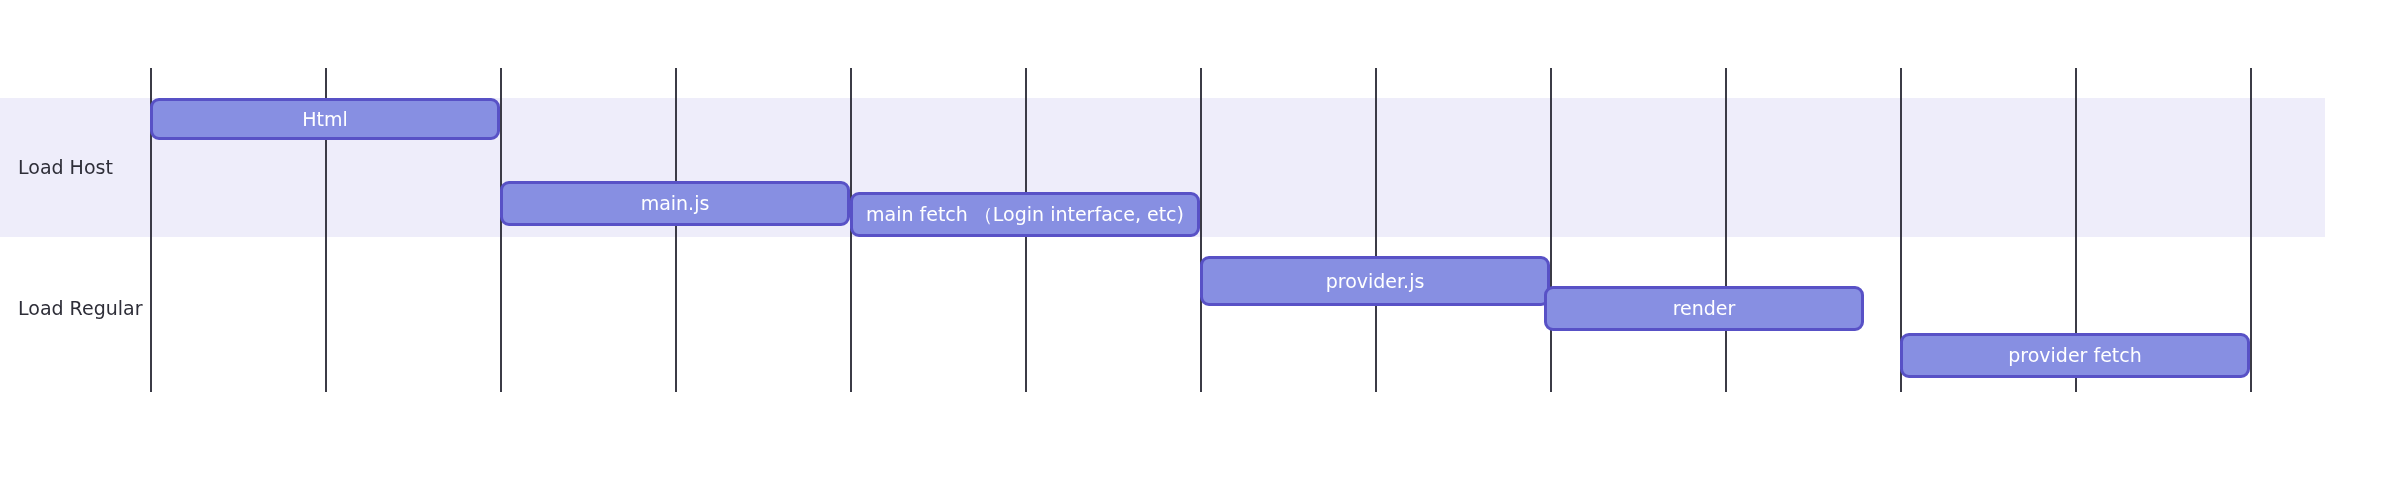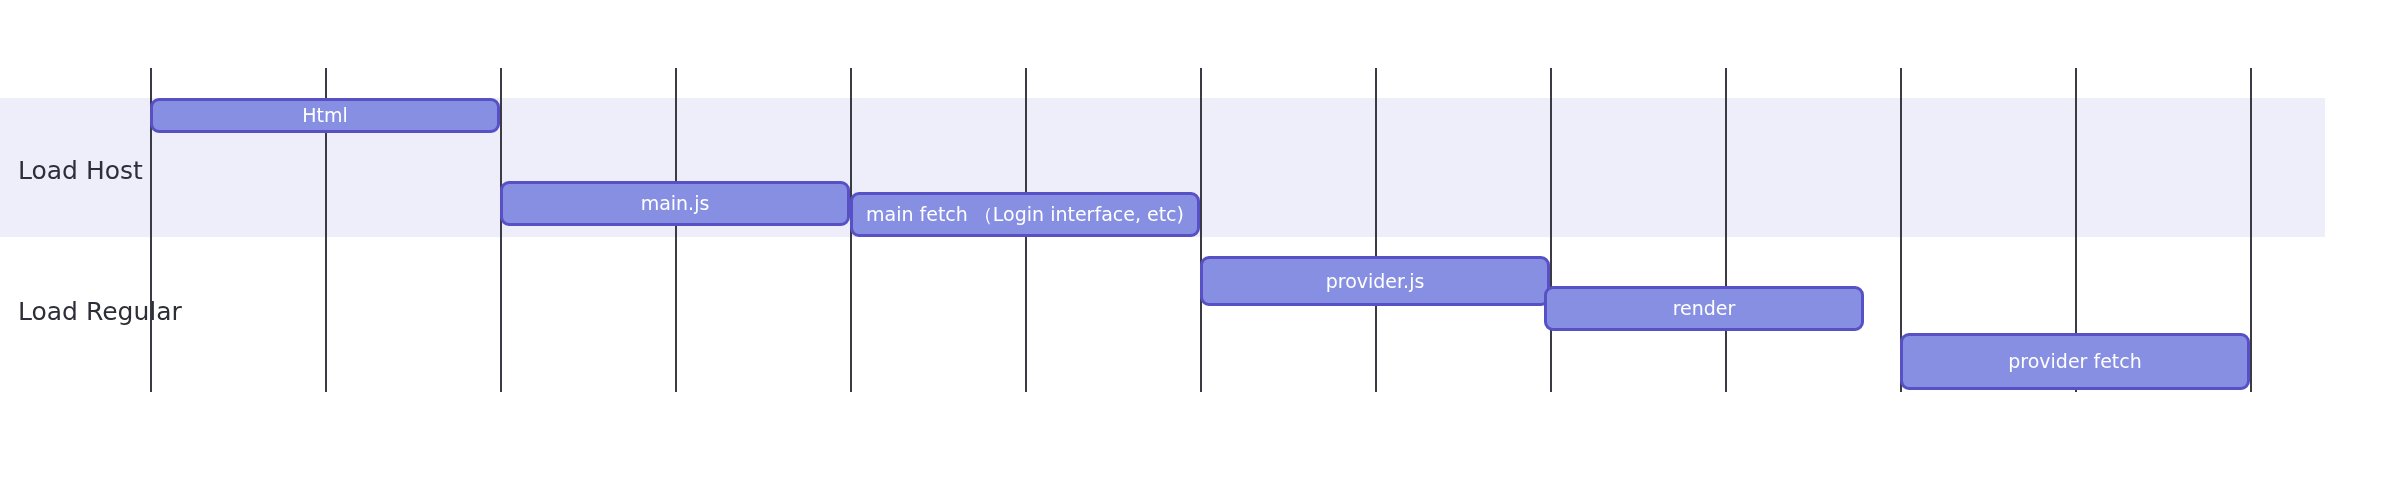--- a/index.html
+++ b/index.html
@@ -55,21 +55,21 @@
   .grid-line {
     position: absolute;
     width: 2px;
     background: #3b3b46;
   }
 
   
   .section-label {
     position: absolute;
     left: 18px;
-    font-size: 25px;
+    font-size: 19px;
     color: #2e2e38;
     white-space: nowrap;
   }
 
   
   .task-bar {
     position: absolute;
     box-sizing: border-box;
     background: #878fe2;
     border: 3px solid #5851c6;
@@ -110,34 +110,34 @@
         <div class="grid-line" style="left: 1725px; top: 68px; height: 324px;"></div>
         <div class="grid-line" style="left: 1900px; top: 68px; height: 324px;"></div>
         <div class="grid-line" style="left: 2075px; top: 68px; height: 324px;"></div>
         <div class="grid-line" style="left: 2250px; top: 68px; height: 324px;"></div>
       </div>
     <div id="labels-layer">
         <div class="section-label" style="top: 155.5px;">Load Host</div>
         <div class="section-label" style="top: 296.5px;">Load Regular</div>
       </div>
     <div id="bars-layer">
-        <div class="task-bar" style="left: 150px; width: 350px; top: 98px; height: 35px;">
+        <div class="task-bar" style="left: 150px; width: 350px; top: 98px; height: 42px;">
           <span class="task-label">Html</span>
         </div>
         <div class="task-bar" style="left: 500px; width: 350px; top: 145px; height: 45px; margin-top: 36px;">
           <span class="task-label">main.js</span>
         </div>
         <div class="task-bar" style="left: 850px; width: 350px; top: 192px; height: 45px; text-align: center;">
           <span class="task-label">main fetch （Login interface, etc)</span>
         </div>
         <div class="task-bar" style="left: 1200px; width: 350px; top: 256px; height: 50px;">
           <span class="task-label">provider.js</span>
         </div>
         <div class="task-bar" style="left: 1544px; width: 320px; top: 286px; height: 45px;">
           <span class="task-label">render</span>
         </div>
-        <div class="task-bar" style="left: 1900px; width: 350px; top: 333px; height: 57px;">
+        <div class="task-bar" style="left: 1900px; width: 350px; top: 333px; height: 45px;">
           <span class="task-label">provider fetch</span>
         </div>
       </div>
   </div>
 
 </div>
 
 </body></html>

